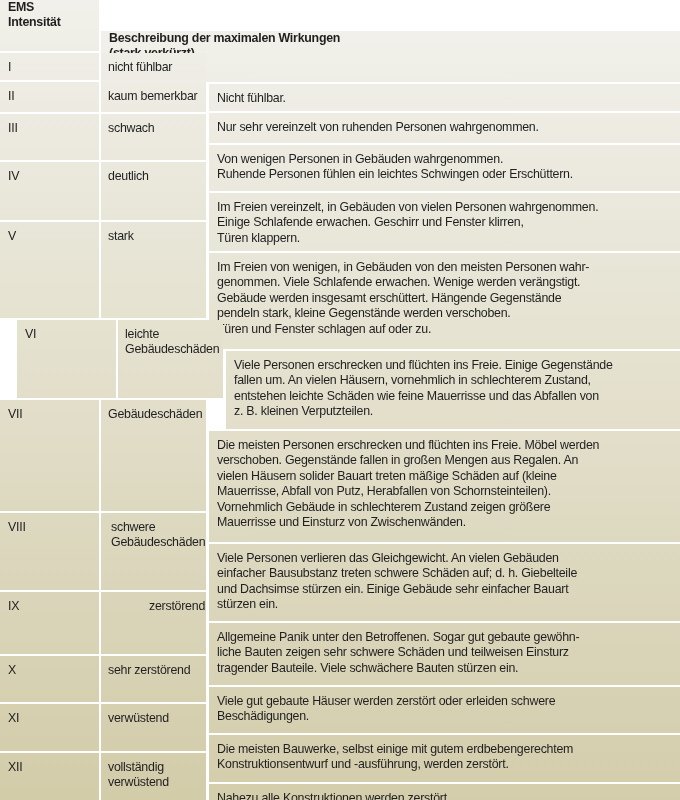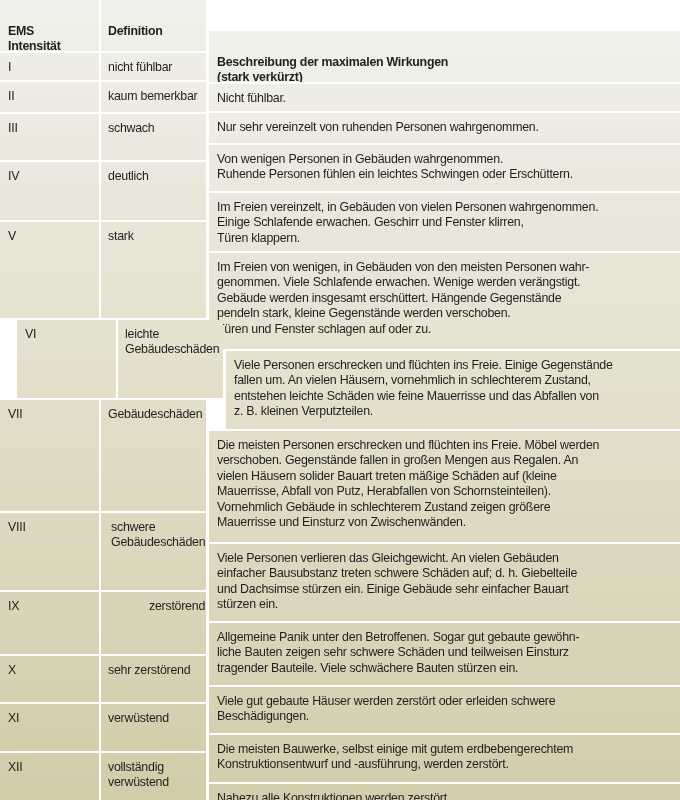--- a/index.html
+++ b/index.html
@@ -3,30 +3,29 @@
 <meta charset="utf-8">
 <style>
   html, body { margin: 0; padding: 0; background: #ffffff; }
   body { width: 680px; height: 800px; overflow: hidden; font-family: "Liberation Sans", sans-serif; color: #1f1f1f; }
   .tbl { position: relative; width: 680px; height: 800px; }
   .row { position: absolute; left: 0; width: 680px; display: flex; }
   .cell { box-sizing: border-box; padding: 7px 8px 0 8px; font-size: 12.4px; line-height: 15.4px; letter-spacing: -0.25px; white-space: pre-line; overflow: hidden; }
   .c1 { width: 99px; margin-right: 2px; }
   .c2 { width: 105px; margin-right: 3px; padding-left: 7px; }
   .c3 { flex: 1; padding-left: 8px; margin-top: 31px; }
-  .hdr .cell { font-weight: bold; padding-top: 24px; }
+  .hdr .cell { font-weight: bold; padding-top: 0; }
 </style>
 </head>
 <body>
 
 <div class="tbl">
   <div class="row hdr" style="top: 0px; height: 51px;">
     <div class="cell c1" style="height: 100%; background: linear-gradient(rgb(241, 240, 234), rgb(239, 238, 230));">EMS
 Intensität</div>
-    <div class="cell c2" style="height: 100%; background: linear-gradient(rgb(241, 240, 234), rgb(239, 238, 230));">Definition</div>
     <div class="cell c3" style="height: 100%; background: linear-gradient(rgb(241, 240, 234), rgb(239, 238, 230));">Beschreibung der maximalen Wirkungen
 (stark verkürzt)</div>
   </div>
   <div class="row" style="top: 53px; height: 27px;">
     <div class="cell c1" style="height: 100%; background: linear-gradient(rgb(239, 238, 230), rgb(238, 236, 228));">I</div>
     <div class="cell c2" style="height: 100%; background: linear-gradient(rgb(239, 238, 230), rgb(238, 236, 228));">nicht fühlbar</div>
     <div class="cell c3" style="height: 100%; background: linear-gradient(rgb(239, 238, 230), rgb(238, 236, 228));">Nicht fühlbar.</div>
   </div>
   <div class="row" style="top: 82px; height: 30px;">
     <div class="cell c1" style="height: 100%; background: linear-gradient(rgb(238, 236, 227), rgb(237, 235, 225));">II</div>

